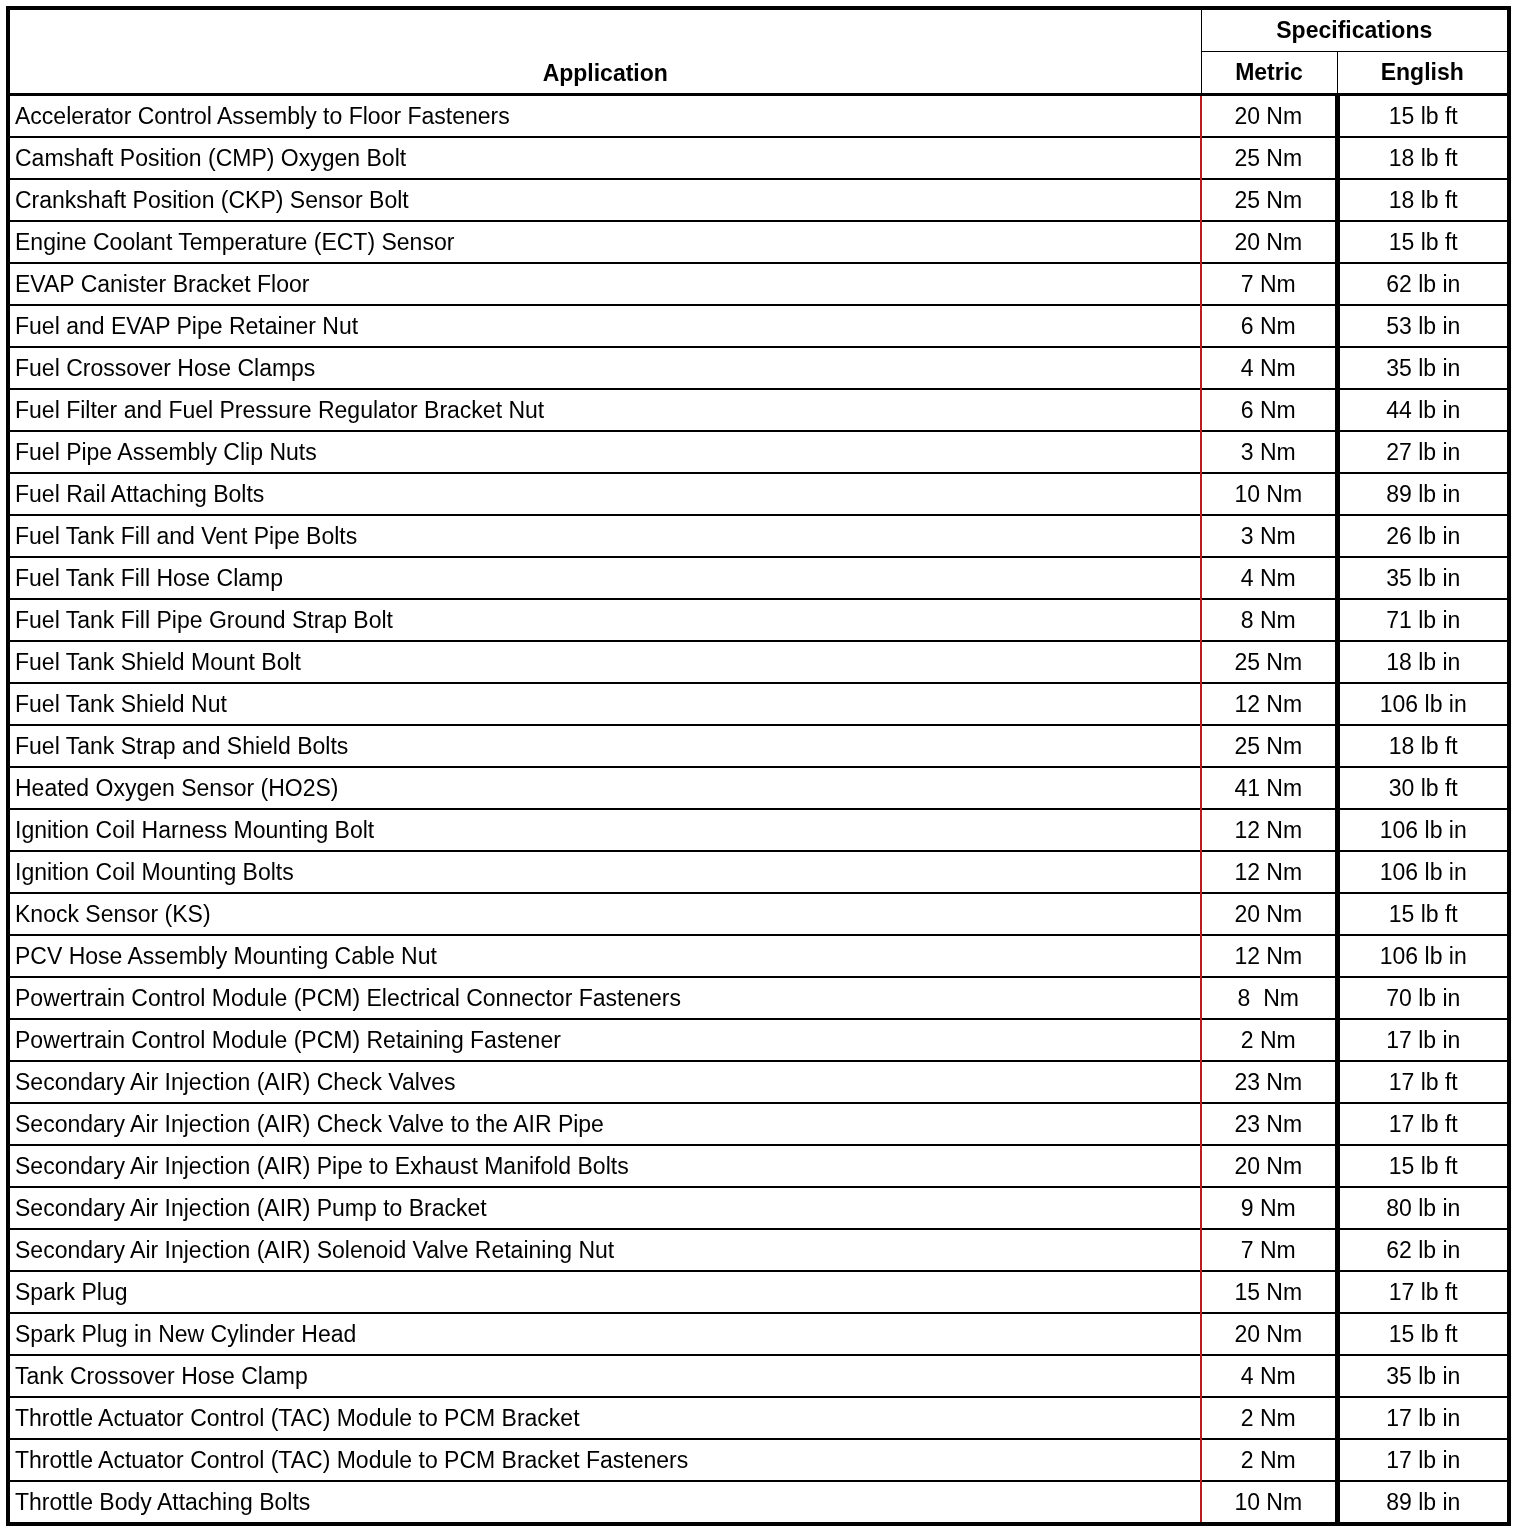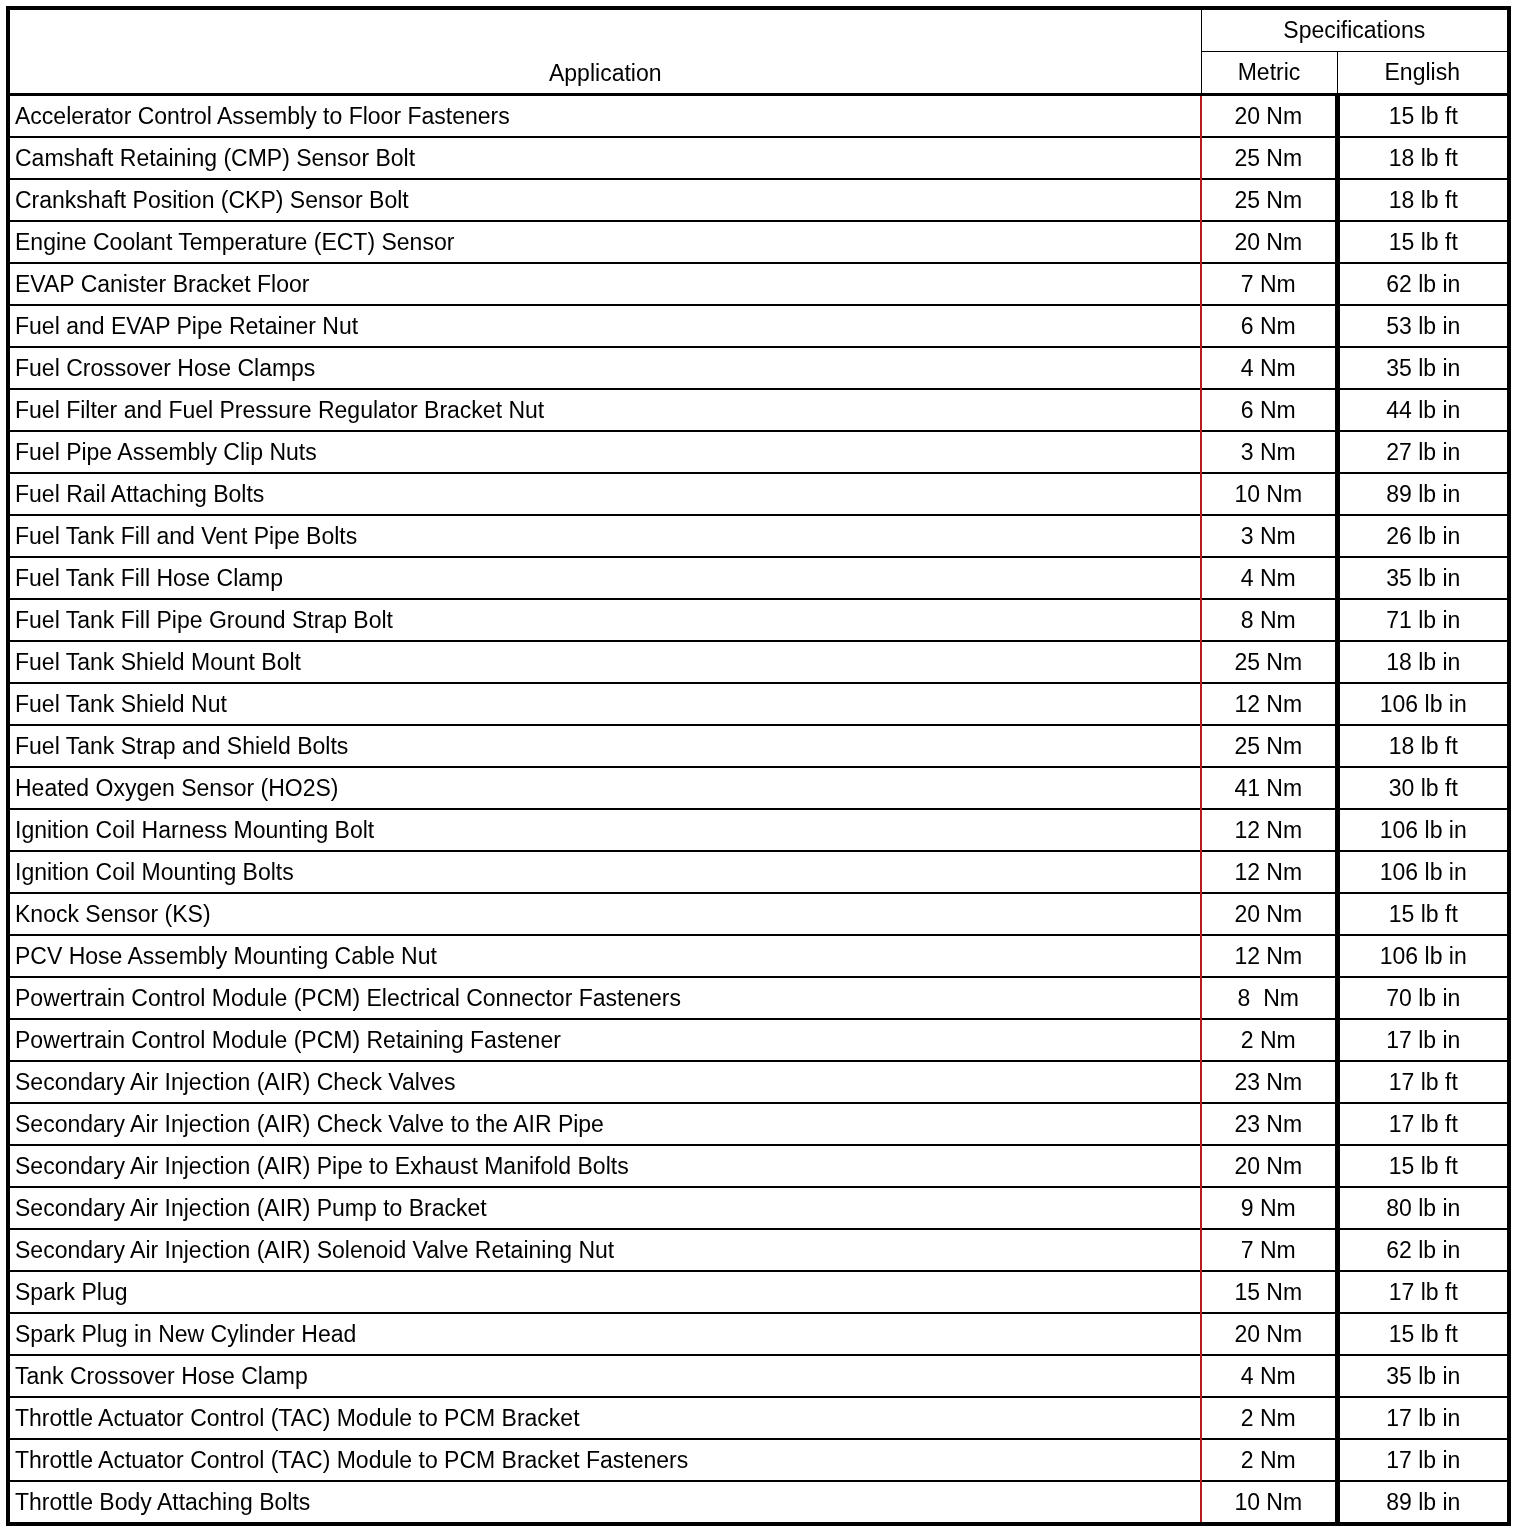--- a/index.html
+++ b/index.html
@@ -3,21 +3,21 @@
 <meta charset="utf-8">
 <style>
   html, body { margin: 0; padding: 0; background: #ffffff; }
   body { width: 1520px; height: 1538px; position: relative; font-family: "Liberation Sans", sans-serif; color: #000; }
   .tbl-wrap { position: absolute; left: 6px; top: 6px; width: 1501px; }
   table { border-collapse: collapse; width: 1501px; table-layout: fixed; border: 4px solid #000; }
   col.c-app { width: 1193px; }
   col.c-met { width: 136px; }
   col.c-eng { width: 172px; }
   th, td { padding: 0; font-size: 23px; line-height: 1; }
-  th { font-weight: normal; text-align: center; }
+  th { font-weight: bold; text-align: center; }
   th.app-h { vertical-align: bottom; padding-bottom: 8px; border-right: 1px solid #000; }
   th.spec-h { height: 41px; border-bottom: 1px solid #000; }
   th.met-h { height: 41px; border-right: 1px solid #000; }
   th.eng-h { height: 41px; text-align: center; }
   tr.hdr2 th { border-bottom: 3px solid #000; }
   th.app-h { border-bottom: 3px solid #000; }
   td { height: 40px; border-top: 2px solid #000; }
   tbody tr:first-child td { border-top: none; }
   td.app { text-align: left; padding-left: 5px; border-right: 2px solid #b91c1c; white-space: nowrap; }
   td.met { text-align: center; border-right: 5px solid #000000; white-space: pre; }
@@ -43,21 +43,21 @@
         <th class="eng-h">English</th>
       </tr>
     </thead>
     <tbody id="tbody">
         <tr>
     <td class="app">Accelerator Control Assembly to Floor Fasteners</td>
     <td class="met">20 Nm</td>
     <td class="eng">15 lb ft</td>
   </tr>
         <tr>
-    <td class="app">Camshaft Retaining (CMP) Sensor Bolt</td>
+    <td class="app">Camshaft Position (CMP) Oxygen Bolt</td>
     <td class="met">25 Nm</td>
     <td class="eng">18 lb ft</td>
   </tr>
         <tr>
     <td class="app">Crankshaft Position (CKP) Sensor Bolt</td>
     <td class="met">25 Nm</td>
     <td class="eng">18 lb ft</td>
   </tr>
         <tr>
     <td class="app">Engine Coolant Temperature (ECT) Sensor</td>

